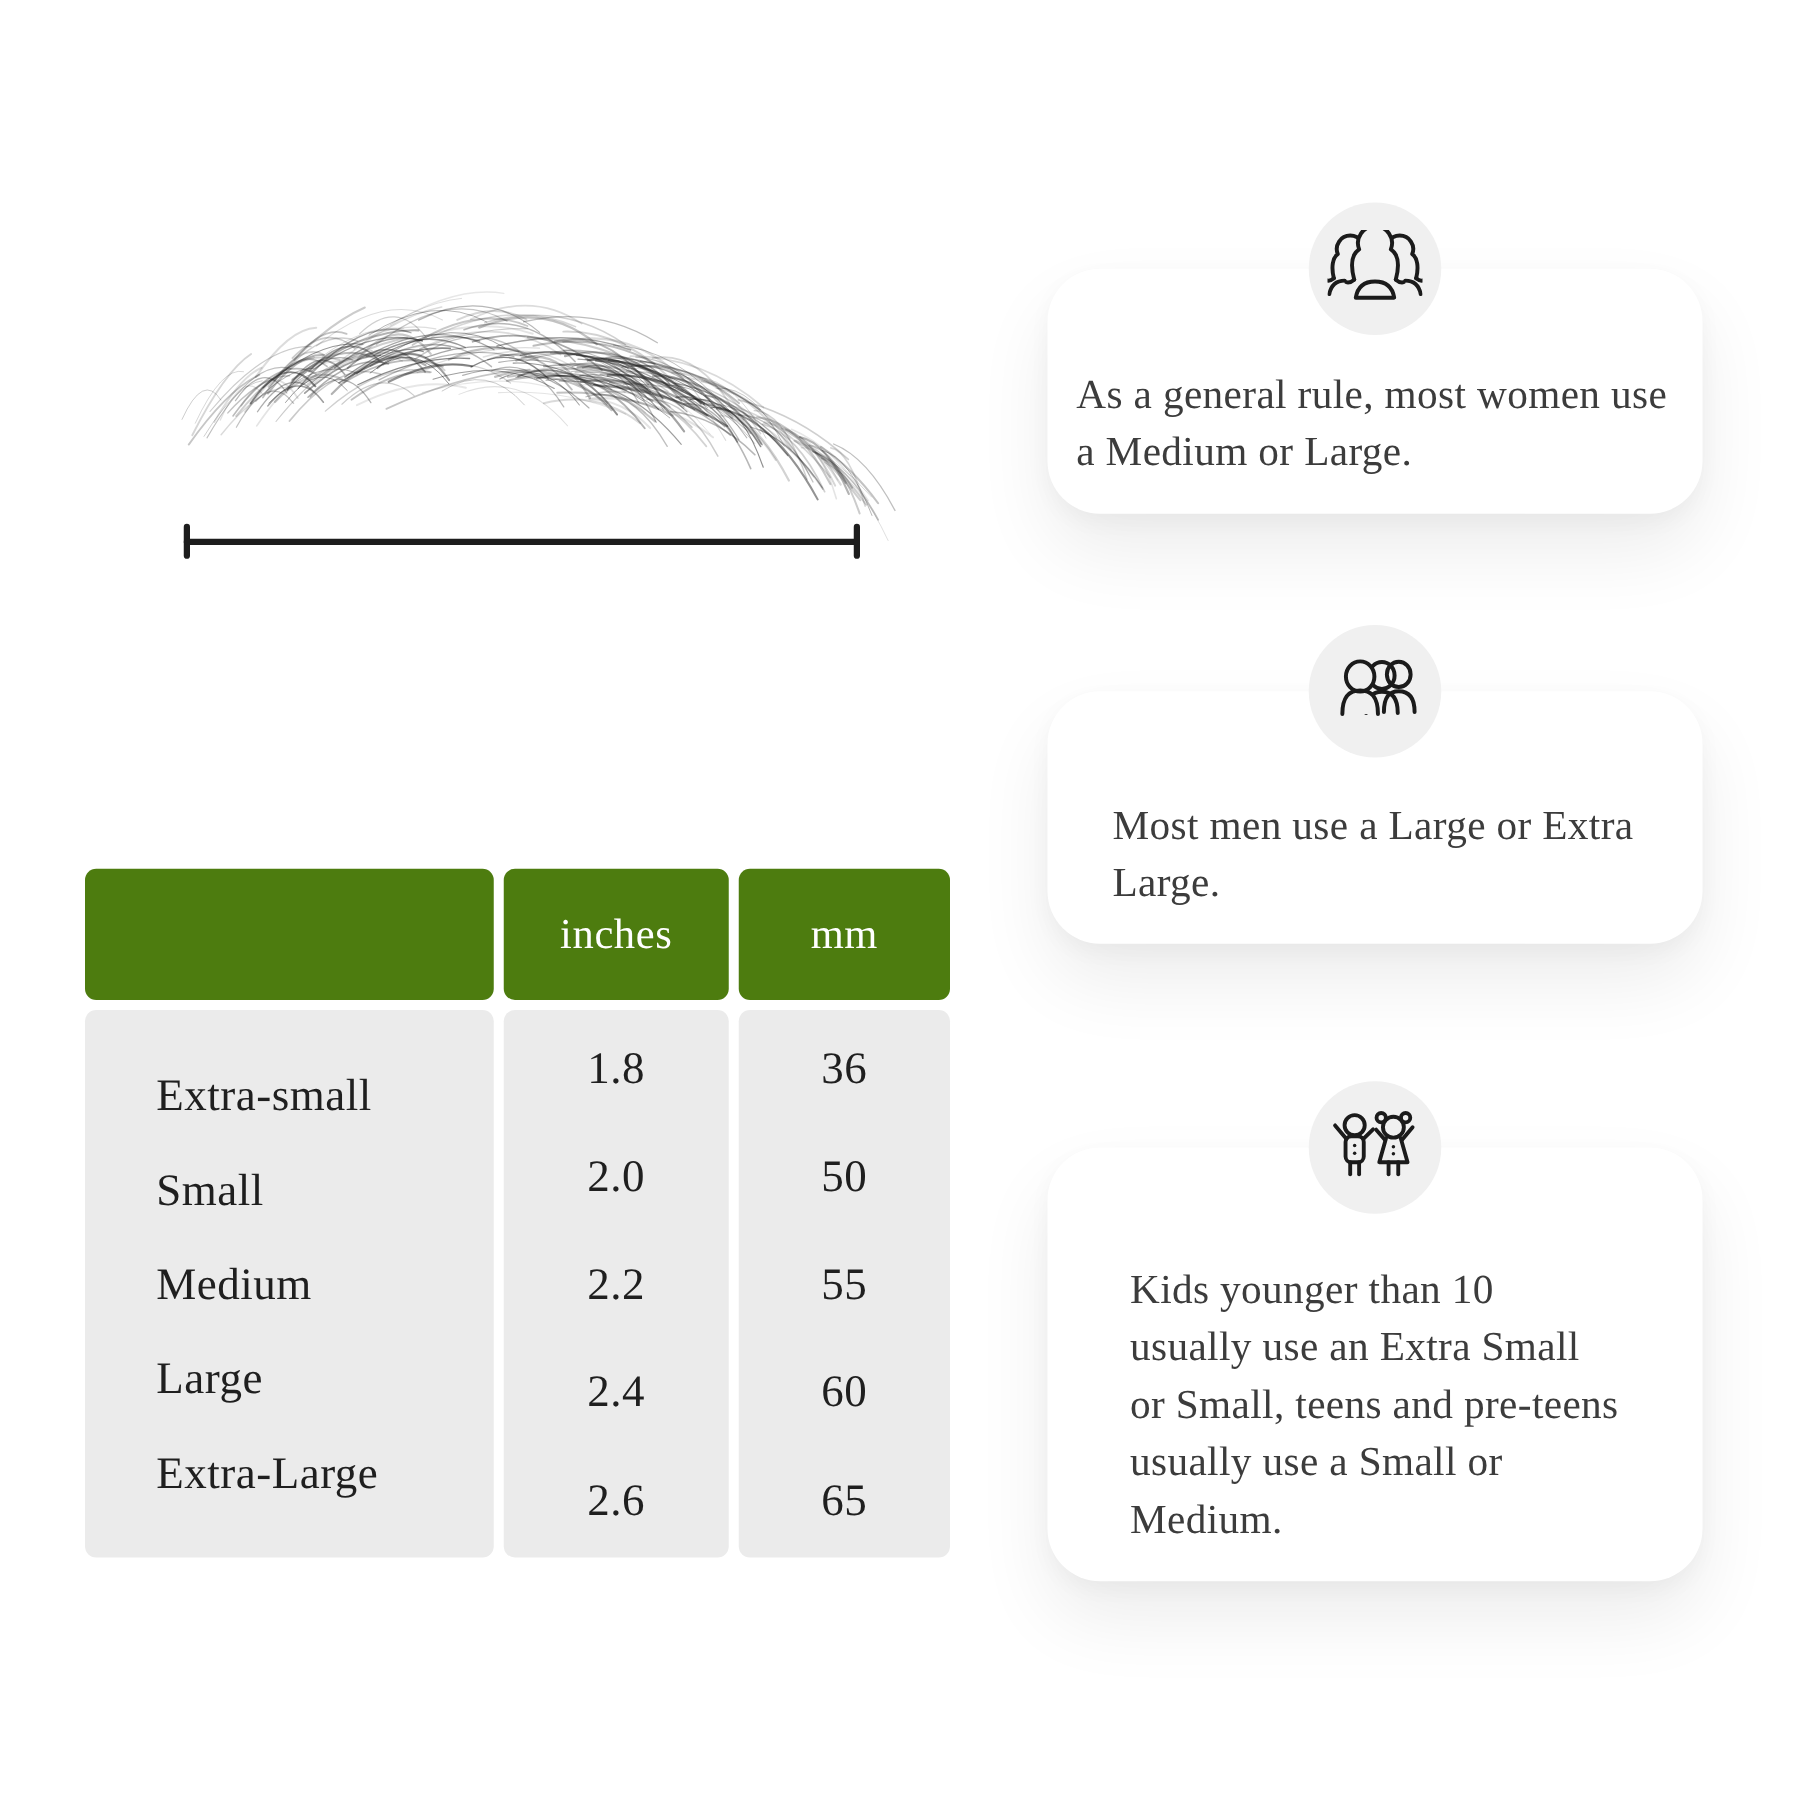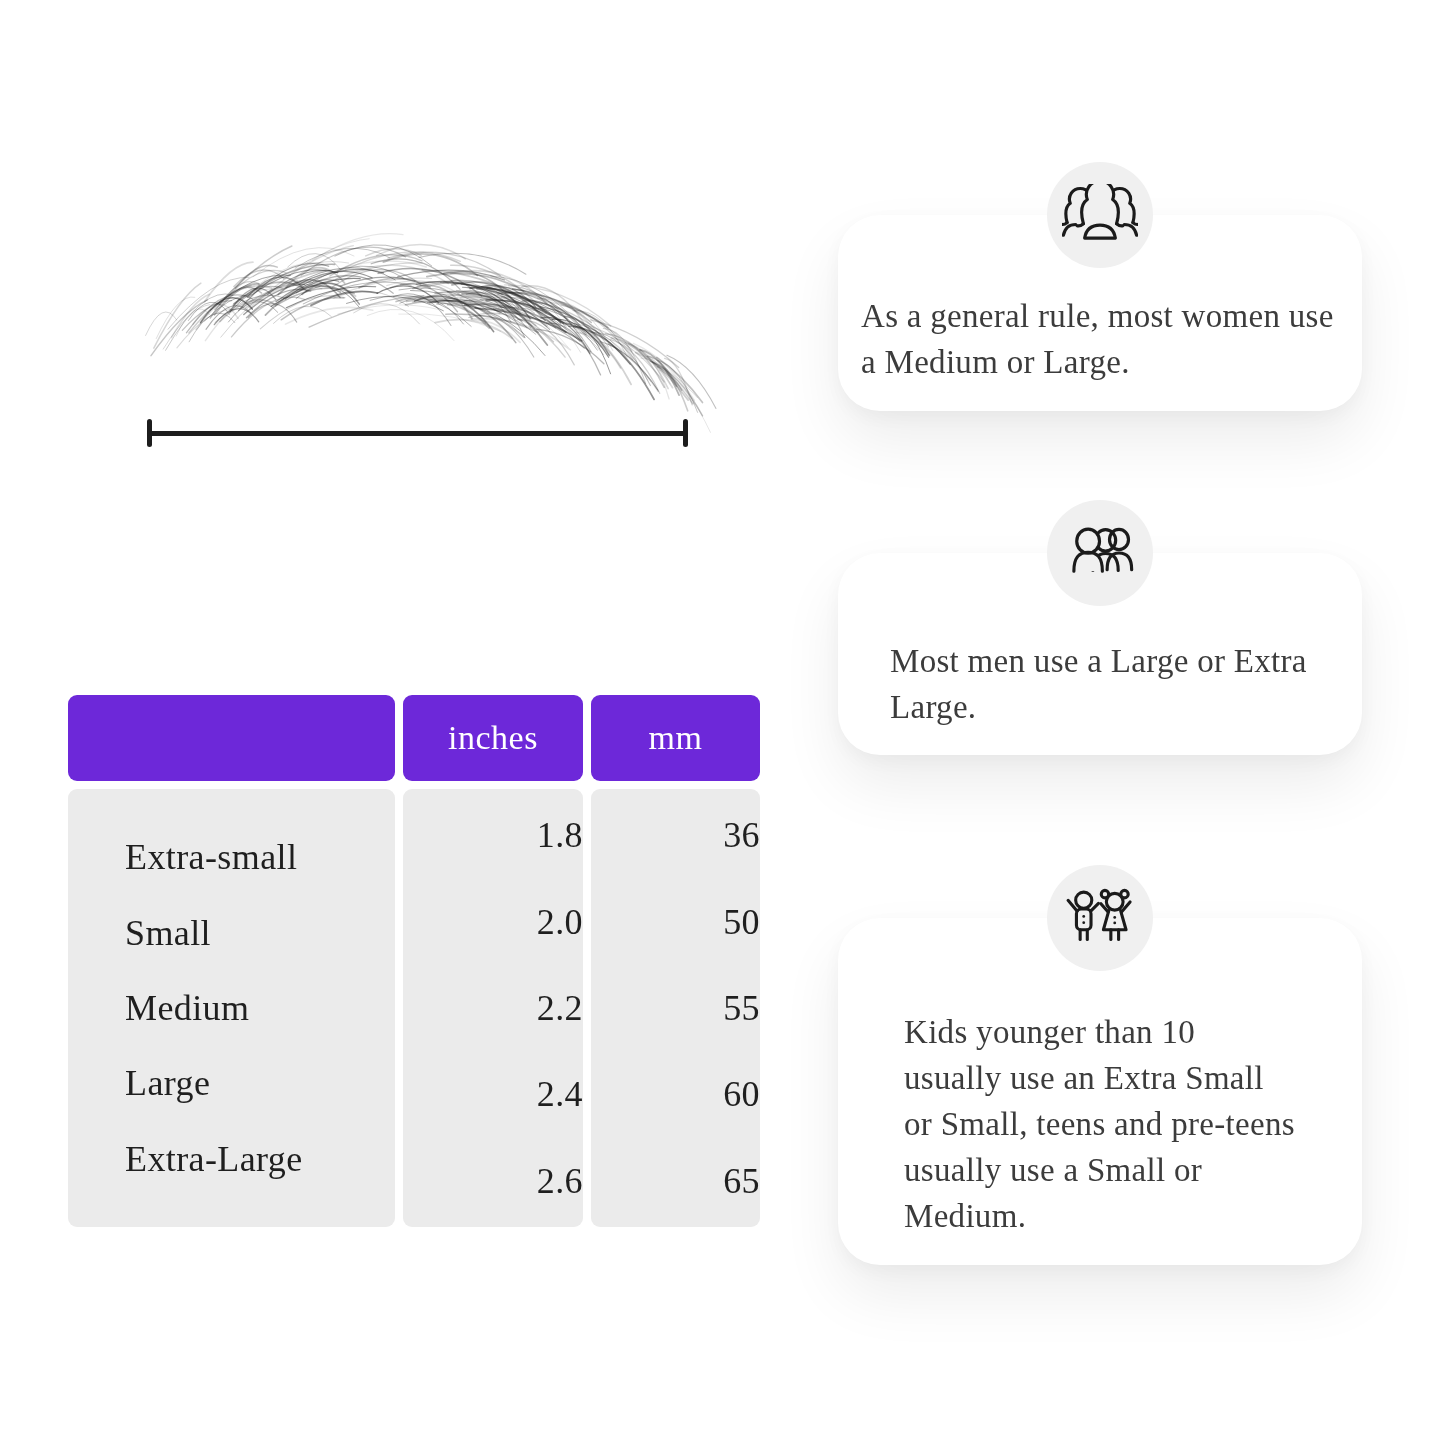--- a/index.html
+++ b/index.html
@@ -22,32 +22,32 @@
     position:absolute; left:131px; top:498px;
     font-size:35px; line-height:57px; color:#2d2d2d; letter-spacing:0.4px;
   }
 
   
   .size-table { position:absolute; left:68px; top:695px; width:692px; }
   .thead, .tbody {
     display:grid; grid-template-columns:327px 180px 169px; column-gap:8px;
   }
   .th {
-    height:86px; background:#6d28d9; border-radius:9px;
+    height:105px; background:#4d7c0f; border-radius:9px;
     color:#ffffff; font-size:34px; letter-spacing:0.5px;
     display:flex; align-items:center; justify-content:center;
   }
   .tbody { margin-top:8px; }
   .tcol {
     background:#ebebeb; border-radius:9px; height:438px; box-sizing:border-box;
     display:flex; flex-direction:column; justify-content:space-evenly;
     padding:14px 0; font-size:36px; color:#1f1f1f; letter-spacing:0.4px;
   }
   .tcol-labels .cell { padding-left:57px; }
-  .tcol-center { text-align:right;gap:33px; }
+  .tcol-center { text-align:center;gap:33px; }
 
   
   .cards { position:absolute; left:838px; top:0; width:524px; height:1445px; }
   .card {
     position:absolute; left:0; width:524px; background:#ffffff; border-radius:42px;
     box-shadow:0 30px 60px rgba(0,0,0,0.075), 0 6px 18px rgba(0,0,0,0.035);
     box-sizing:border-box; display:flex; align-items:center; justify-content:center;
   }
   .card1 { top:215px; height:196px; padding-top:52px; }
   .card2 { top:553px; height:202px; padding-top:60px; }

